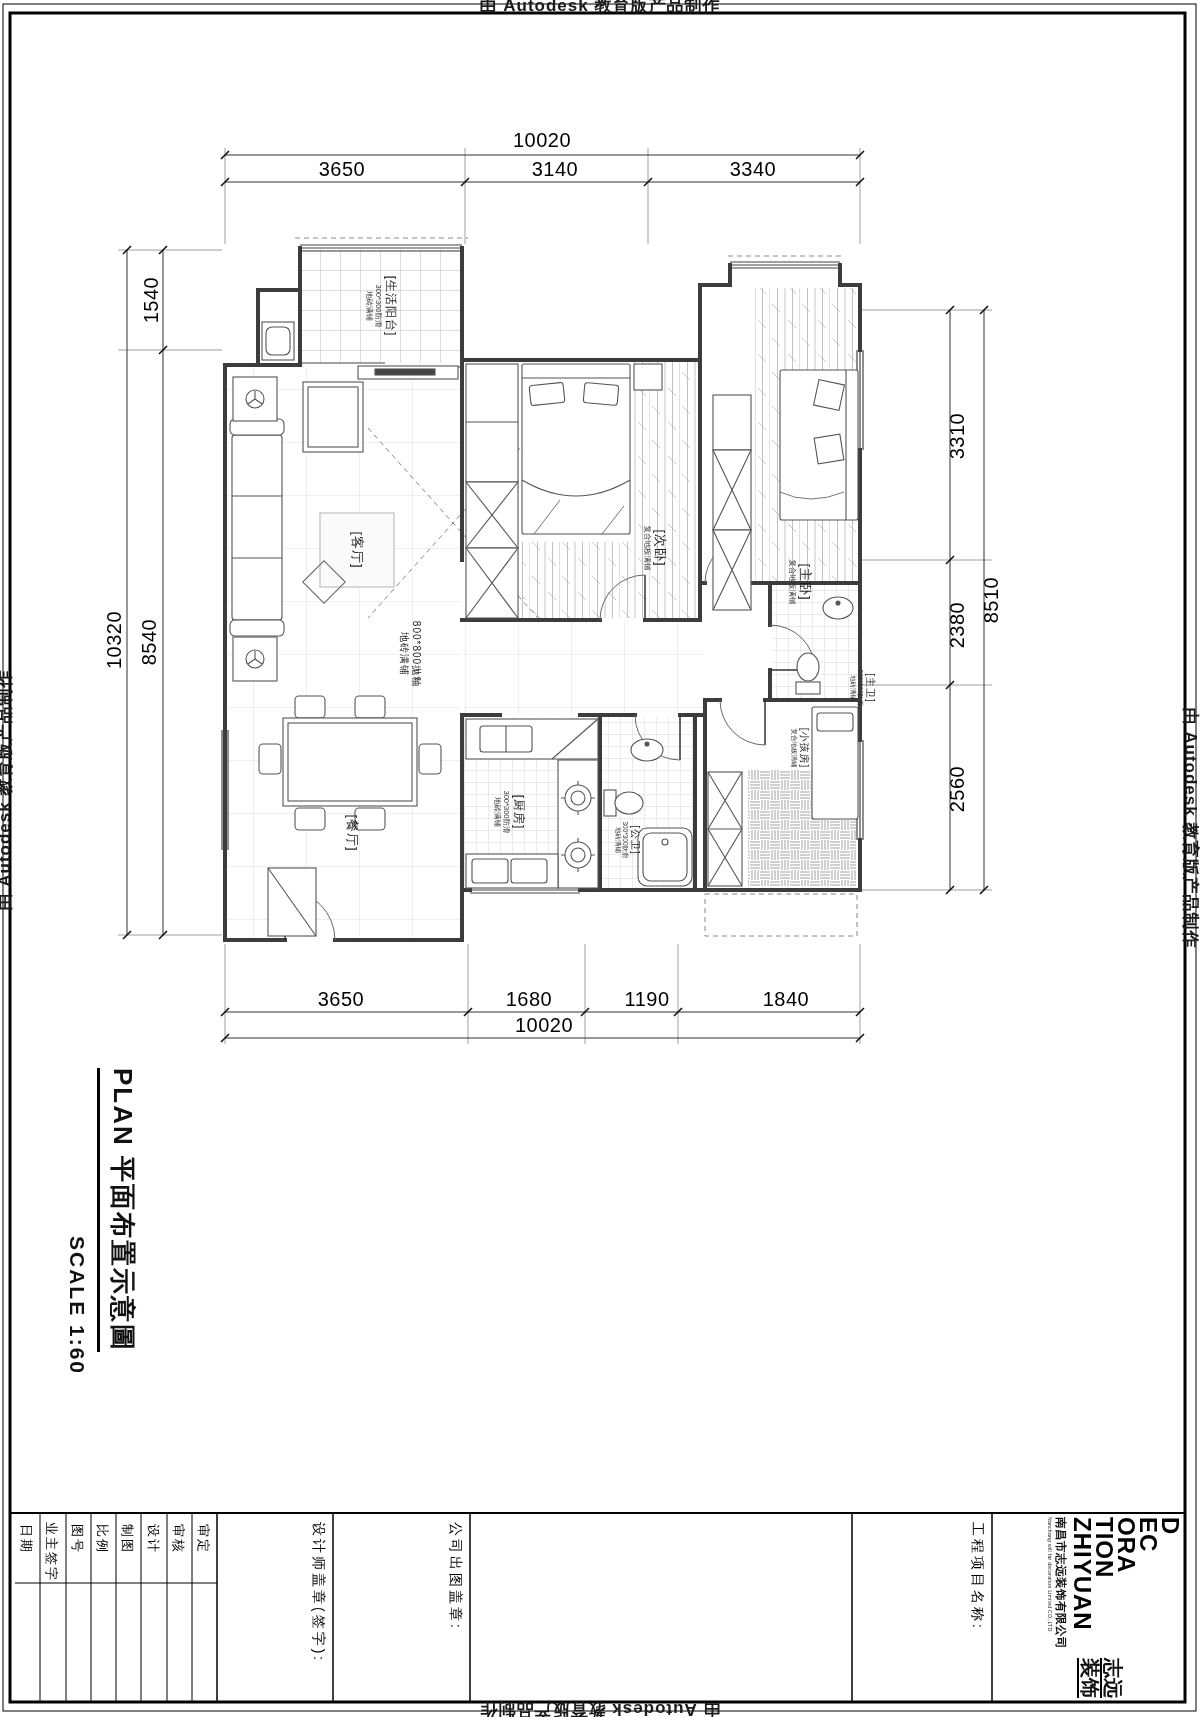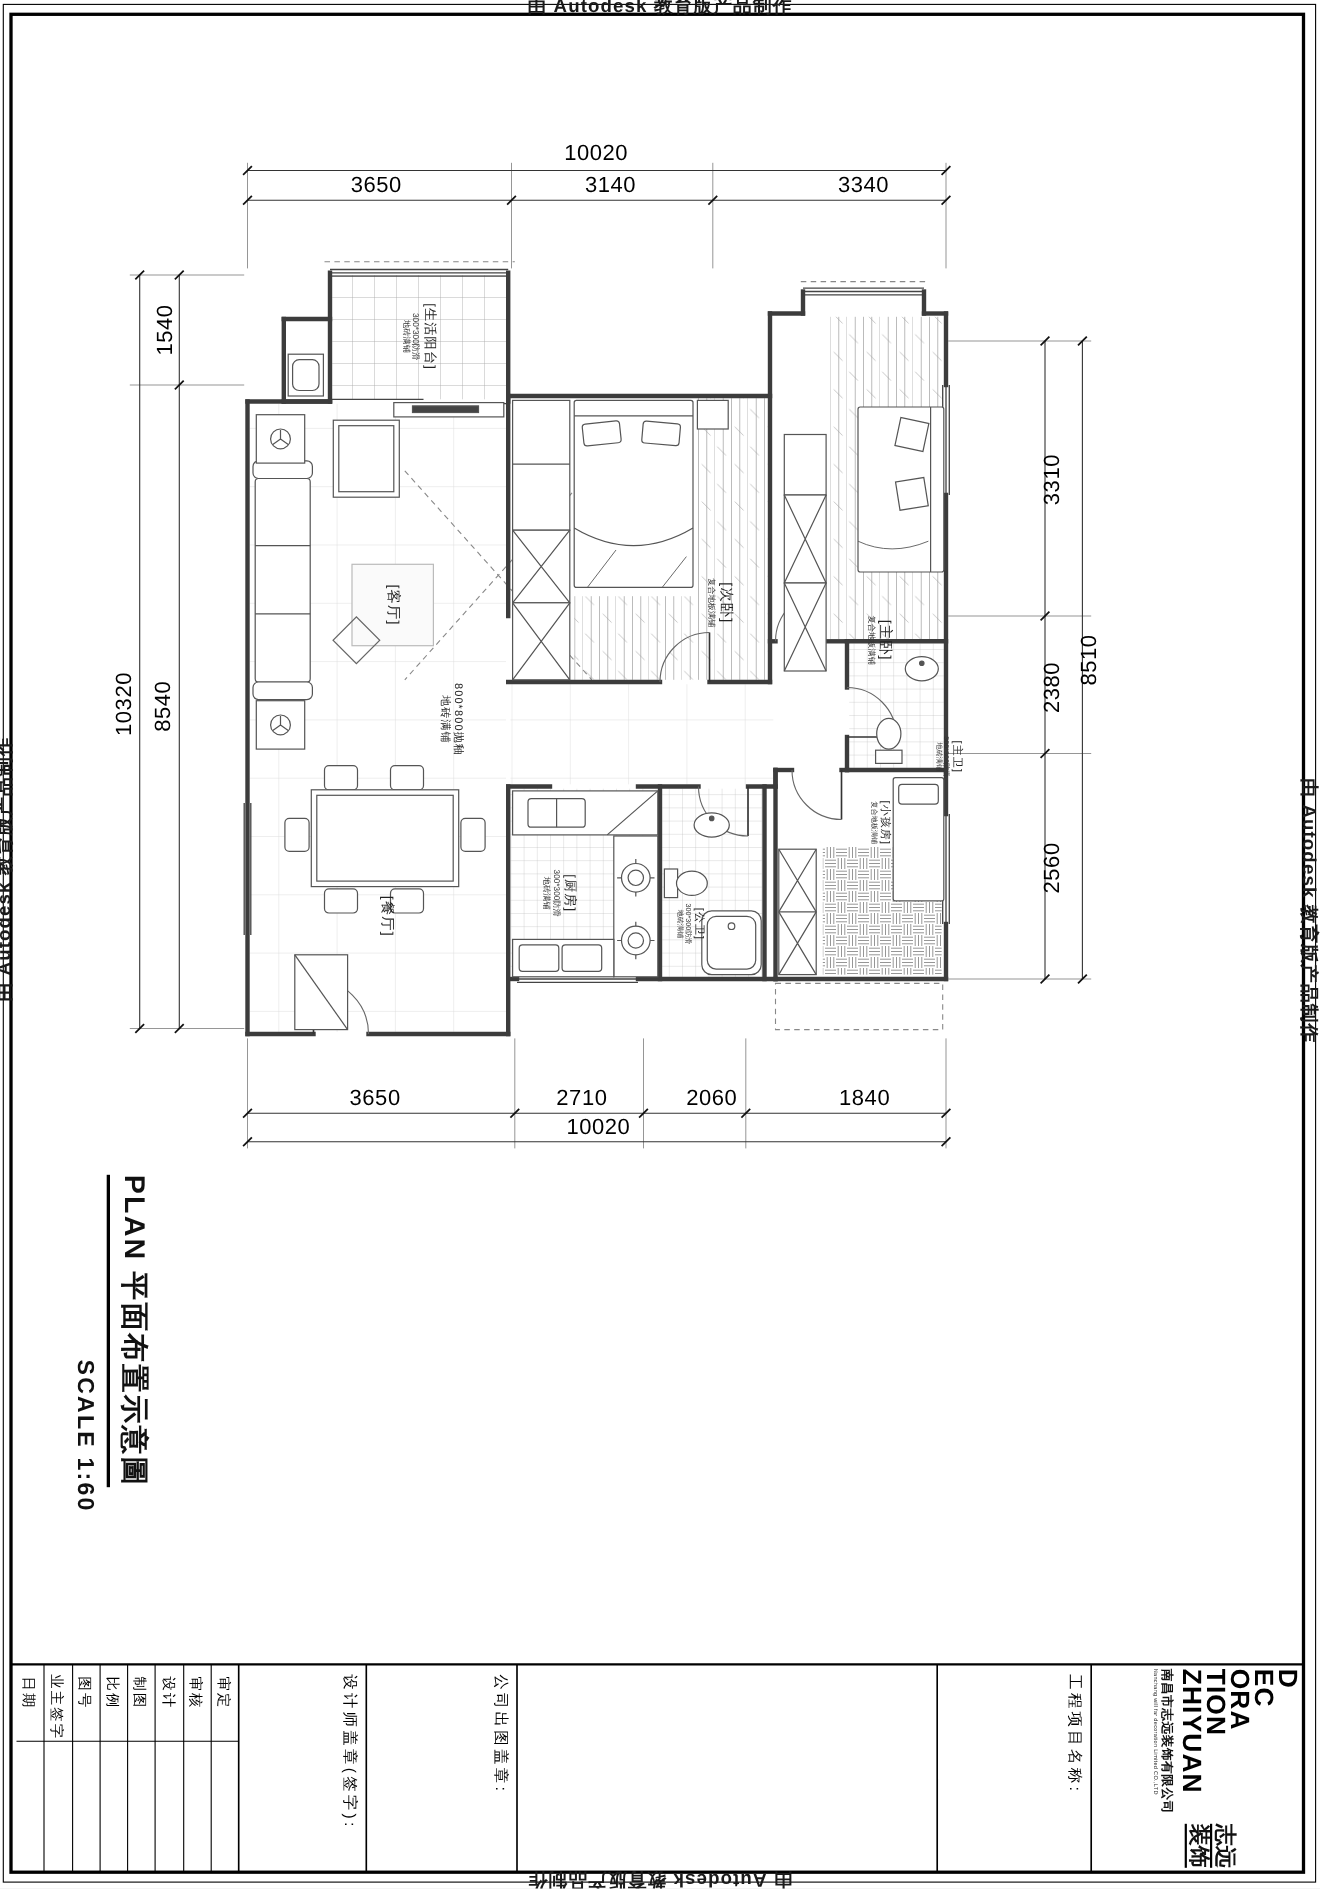--- a/index.html
+++ b/index.html
@@ -370,24 +370,24 @@
       <g>
         <rect x="62" y="92" width="32" height="38"></rect>
         <rect x="66" y="97" width="24" height="28" rx="6" fill="none"></rect>
       </g>
     </g>
   </svg>
 
   <div class="dim" style="left:542px;top:140px;">10020</div>
   <div class="dim" style="left:342px;top:169px;">3650</div>
   <div class="dim" style="left:555px;top:169px;">3140</div>
-  <div class="dim" style="left:753px;top:169px;margin-left:32px;">3340</div>
+  <div class="dim" style="left:753px;top:169px;">3340</div>
   <div class="dim" style="left:341px;top:999px;">3650</div>
-  <div class="dim" style="left:529px;top:999px;">2710</div>
-  <div class="dim" style="left:647px;top:999px;">2060</div>
+  <div class="dim" style="left:529px;top:999px;">1680</div>
+  <div class="dim" style="left:647px;top:999px;">1190</div>
   <div class="dim" style="left:786px;top:999px;">1840</div>
   <div class="dim" style="left:544px;top:1025px;">10020</div>
   <div class="dim side" style="left:151px;top:300px;">1540</div>
   <div class="dim side" style="left:149px;top:642px;">8540</div>
   <div class="dim side" style="left:114px;top:640px;">10320</div>
   <div class="dim side" style="left:957px;top:436px;">3310</div>
   <div class="dim side" style="left:957px;top:625px;">2380</div>
   <div class="dim side" style="left:957px;top:789px;">2560</div>
   <div class="dim side" style="left:991px;top:600px;">8510</div>
 

